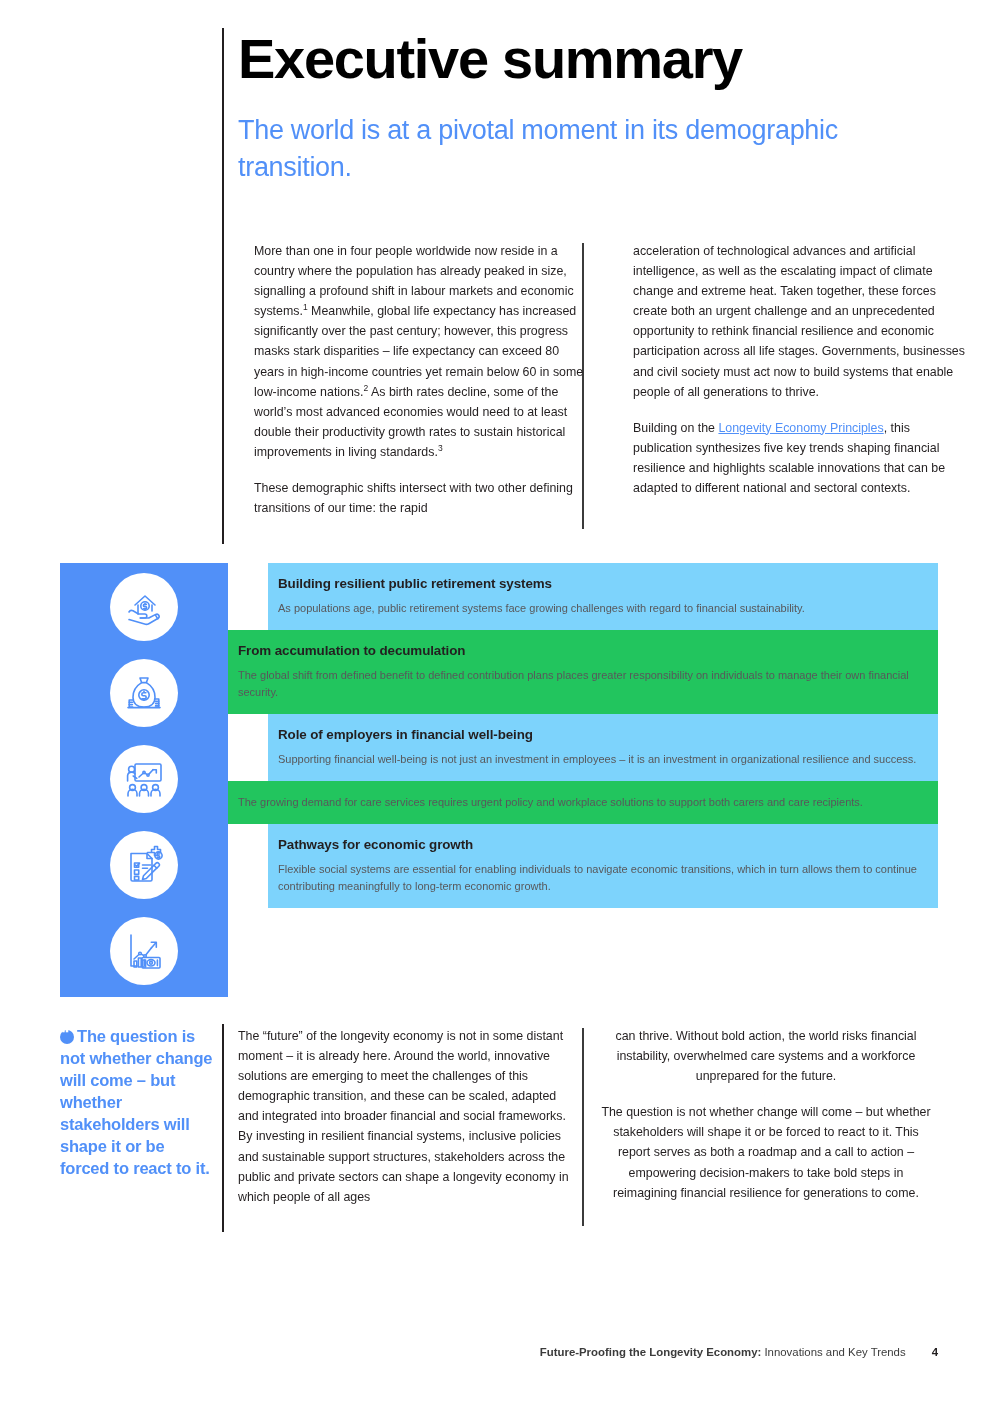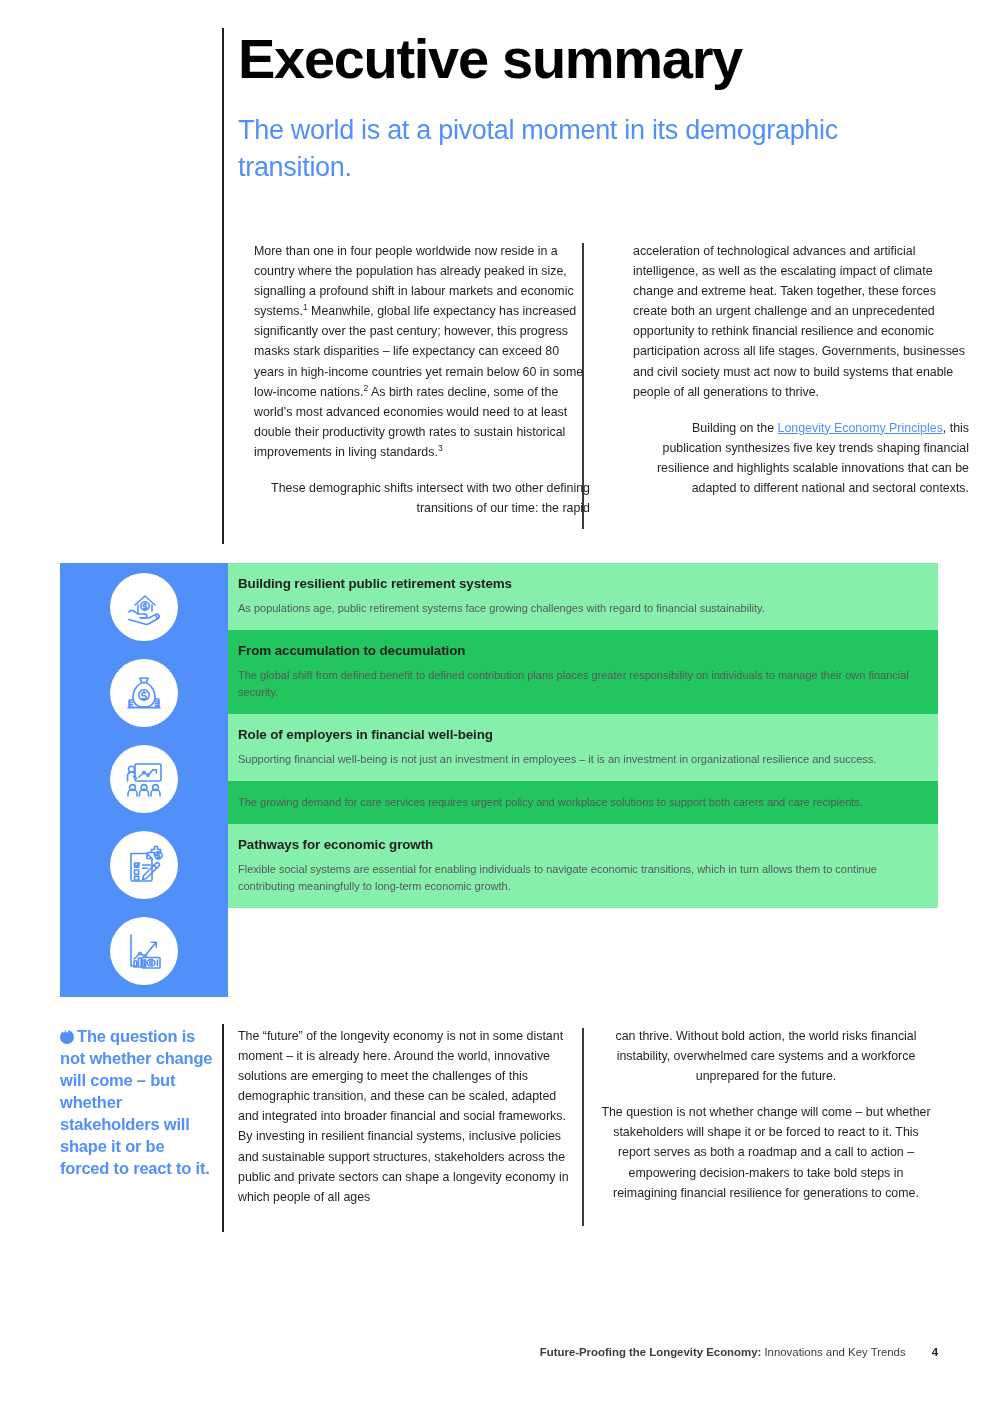--- a/index.html
+++ b/index.html
@@ -67,21 +67,21 @@
   .intro-col.right { left: 379px; }
   .intro-divider {
     position: absolute;
     left: 344px;
     top: 2px;
     width: 1.6px;
     height: 286px;
     background: #3b3b3b;
   }
   .intro p { margin: 0 0 16px 0; }
-  .intro p:last-child { margin-bottom: 0; text-align: right; }
+  .intro p:last-child { margin-bottom: 0; }
   .intro sup { font-size: 8.5px; vertical-align: super; line-height: 0; }
   .inline-link {
     color: #5190f8;
     text-decoration: underline;
   }
 
   
   .trends {
     position: absolute;
     left: 60px;
@@ -113,21 +113,21 @@
   .trends-rows {
     position: absolute;
     left: 168px;
     top: 0;
     width: 710px;
   }
   .trend-row {
     padding: 13px 18px 14px 10px;
     box-sizing: border-box;
   }
-  .trend-row.shade-a { background: #86efac; }
+  .trend-row.shade-a { background: #7dd3fc; margin-left: 40px; }
   .trend-row.shade-b { background: #22c55e; }
   .trend-title {
     font-size: 13.4px;
     font-weight: bold;
     color: #231f20;
     margin: 0 0 9px 0;
     letter-spacing: -0.1px;
   }
   .trend-desc {
     font-size: 11px;

